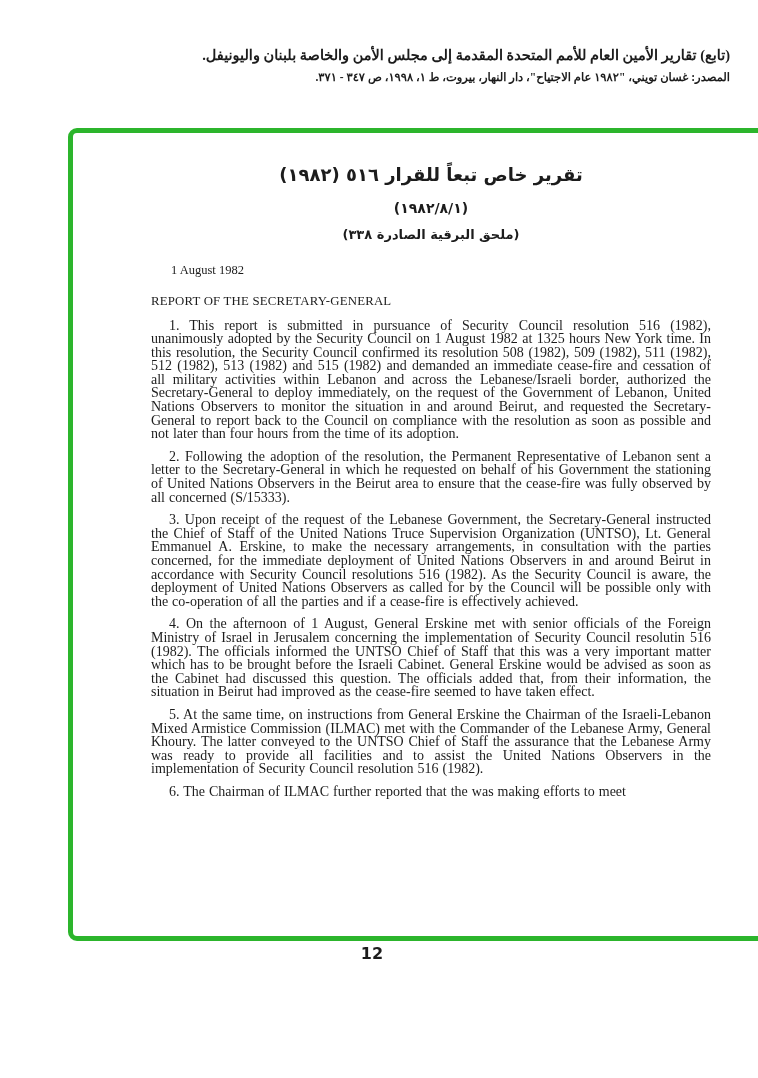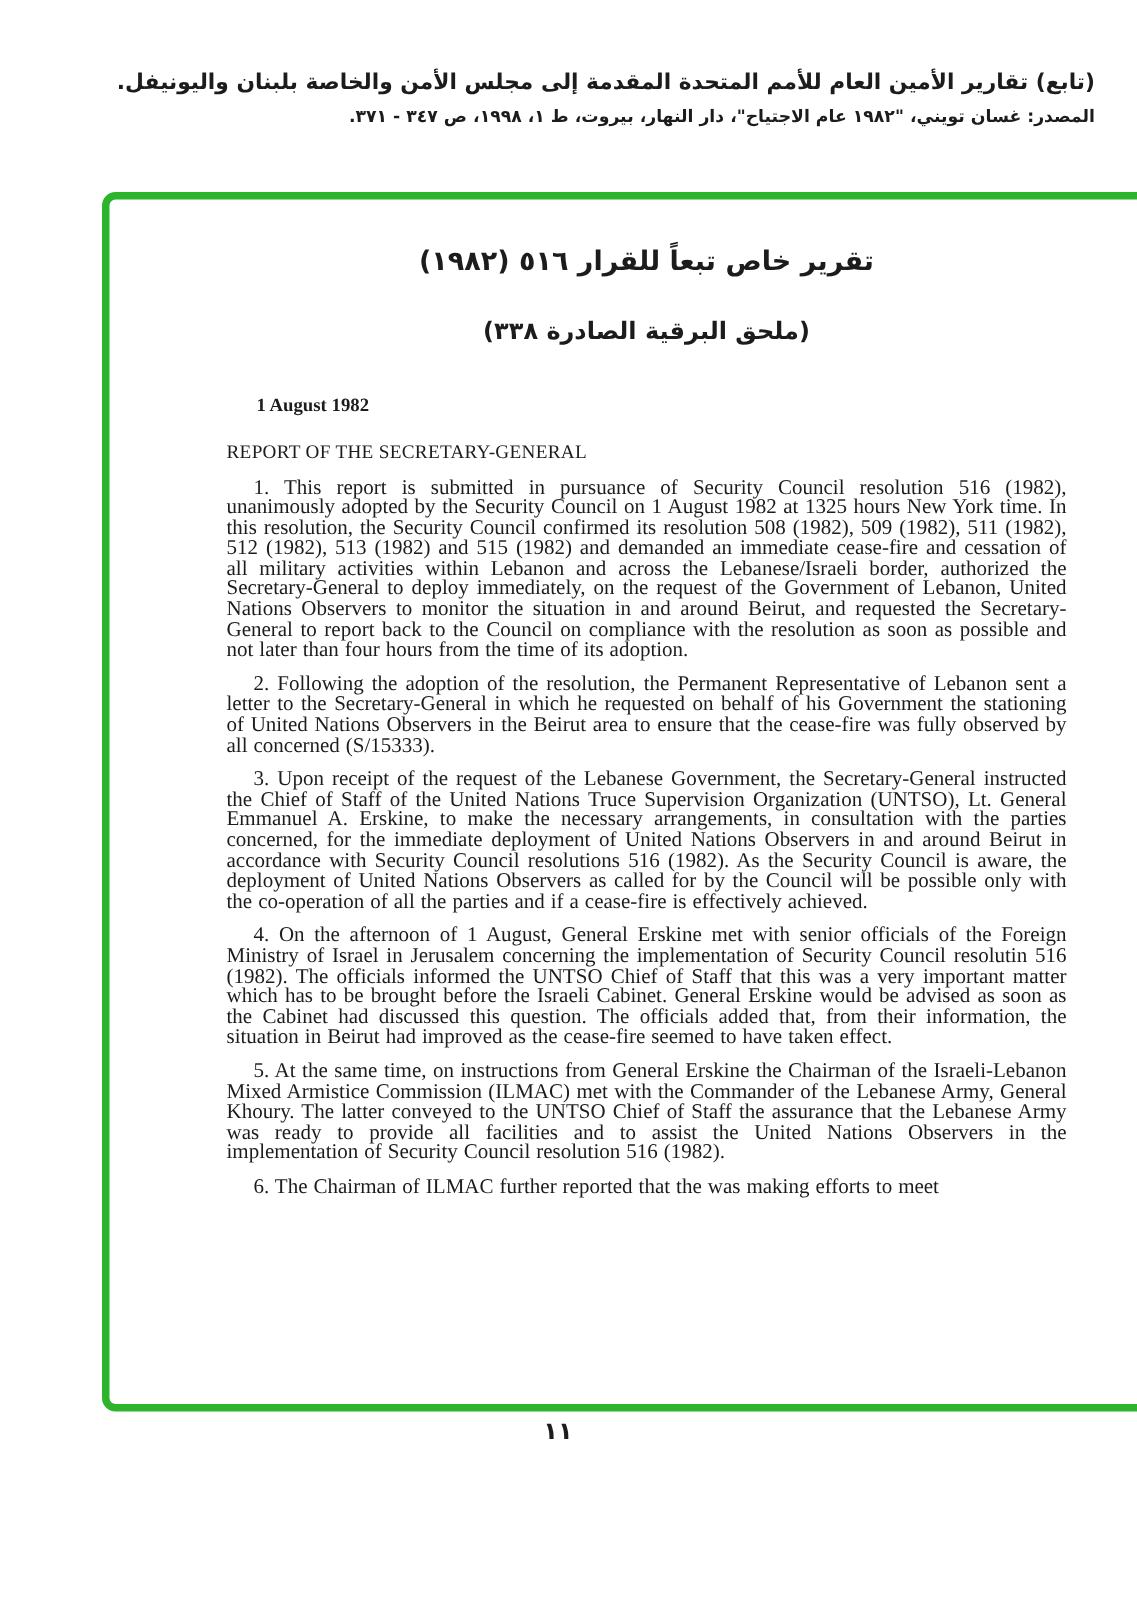--- a/index.html
+++ b/index.html
@@ -18,20 +18,21 @@
   .arabic {
     font-family: "DejaVu Sans", sans-serif;
   }
   
   .top-header {
     position: absolute;
     top: 46px;
     left: 26px;
     right: 28px;
     direction: rtl;
+    font-family: Liberation Serif, serif;
   }
   .top-header .hdr-title {
     font-size: 14.5px;
     font-weight: bold;
     line-height: 19px;
   }
   .top-header .hdr-source {
     font-size: 11.5px;
     font-weight: bold;
     line-height: 16px;
@@ -62,31 +63,30 @@
     text-align: center;
     direction: ltr;
     font-size: 14px;
     font-weight: bold;
     margin-top: 12px;
     line-height: 18px;
   }
   .ar-annex {
     text-align: center;
     direction: rtl;
-    font-size: 16px;
+    font-size: 13px;
     font-weight: bold;
-    margin-top: 26px;
+    margin-top: 10px;
     line-height: 16px;
   }
   .doc-meta {
-    margin-top: 34px;
+    margin-top: 20px;
     margin-left: 20px;
     font-size: 12.5px;
     line-height: 15px;
-    font-weight: bold;
   }
   .report-heading {
     text-align: left;
     margin-top: 16px;
     font-size: 12.8px;
     line-height: 15.5px;
     letter-spacing: 0.2px;
   }
   .para {
     font-size: 14px;
@@ -110,31 +110,32 @@
 </head>
 <body>
 
 <div class="top-header arabic">
   <div class="hdr-title">(تابع) تقارير الأمين العام للأمم المتحدة المقدمة إلى مجلس الأمن والخاصة بلبنان واليونيفل.</div>
   <div class="hdr-source">المصدر: غسان تويني، "١٩٨٢ عام الاجتياح"، دار النهار، بيروت، ط ١، ١٩٩٨، ص ٣٤٧ - ٣٧١.</div>
 </div>
 
 <div class="frame" style="border-color: rgb(44, 181, 44);">
   <div class="ar-title arabic">تقرير خاص تبعاً للقرار ٥١٦ (١٩٨٢)</div>
+  <div class="ar-date arabic">(١٩٨٢/٨/١)</div>
   <div class="ar-annex arabic">(ملحق البرقية الصادرة ٣٣٨)</div>
 
   <div class="doc-meta">
     <div>1 August 1982</div>
   </div>
 
   <div class="report-heading">
     <div>REPORT OF THE SECRETARY-GENERAL</div>
   </div>
 
   <p class="para">1. This report is submitted in pursuance of Security Council resolution 516 (1982), unanimously adopted by the Security Council on 1 August 1982 at 1325 hours New York time. In this resolution, the Security Council confirmed its resolution 508 (1982), 509 (1982), 511 (1982), 512 (1982), 513 (1982) and 515 (1982) and demanded an immediate cease-fire and cessation of all military activities within Lebanon and across the Lebanese/Israeli border, authorized the Secretary-General to deploy immediately, on the request of the Government of Lebanon, United Nations Observers to monitor the situation in and around Beirut, and requested the Secretary-General to report back to the Council on compliance with the resolution as soon as possible and not later than four hours from the time of its adoption.</p>
   <p class="para">2. Following the adoption of the resolution, the Permanent Representative of Lebanon sent a letter to the Secretary-General in which he requested on behalf of his Government the stationing of United Nations Observers in the Beirut area to ensure that the cease-fire was fully observed by all concerned (S/15333).</p>
   <p class="para">3. Upon receipt of the request of the Lebanese Government, the Secretary-General instructed the Chief of Staff of the United Nations Truce Supervision Organization (UNTSO), Lt. General Emmanuel A. Erskine, to make the necessary arrangements, in consultation with the parties concerned, for the immediate deployment of United Nations Observers in and around Beirut in accordance with Security Council resolutions 516 (1982). As the Security Council is aware, the deployment of United Nations Observers as called for by the Council will be possible only with the co-operation of all the parties and if a cease-fire is effectively achieved.</p>
   <p class="para">4. On the afternoon of 1 August, General Erskine met with senior officials of the Foreign Ministry of Israel in Jerusalem concerning the implementation of Security Council resolutin 516 (1982). The officials informed the UNTSO Chief of Staff that this was a very important matter which has to be brought before the Israeli Cabinet. General Erskine would be advised as soon as the Cabinet had discussed this question. The officials added that, from their information, the situation in Beirut had improved as the cease-fire seemed to have taken effect.</p>
   <p class="para">5. At the same time, on instructions from General Erskine the Chairman of the Israeli-Lebanon Mixed Armistice Commission (ILMAC) met with the Commander of the Lebanese Army, General Khoury. The latter conveyed to the UNTSO Chief of Staff the assurance that the Lebanese Army was ready to provide all facilities and to assist the United Nations Observers in the implementation of Security Council resolution 516 (1982).</p>
   <p class="para">6. The Chairman of ILMAC further reported that the was making efforts to meet</p>
 </div>
 
-<div class="page-number arabic">١١</div>
+<div class="page-number arabic">12</div>
 
 </body></html>

